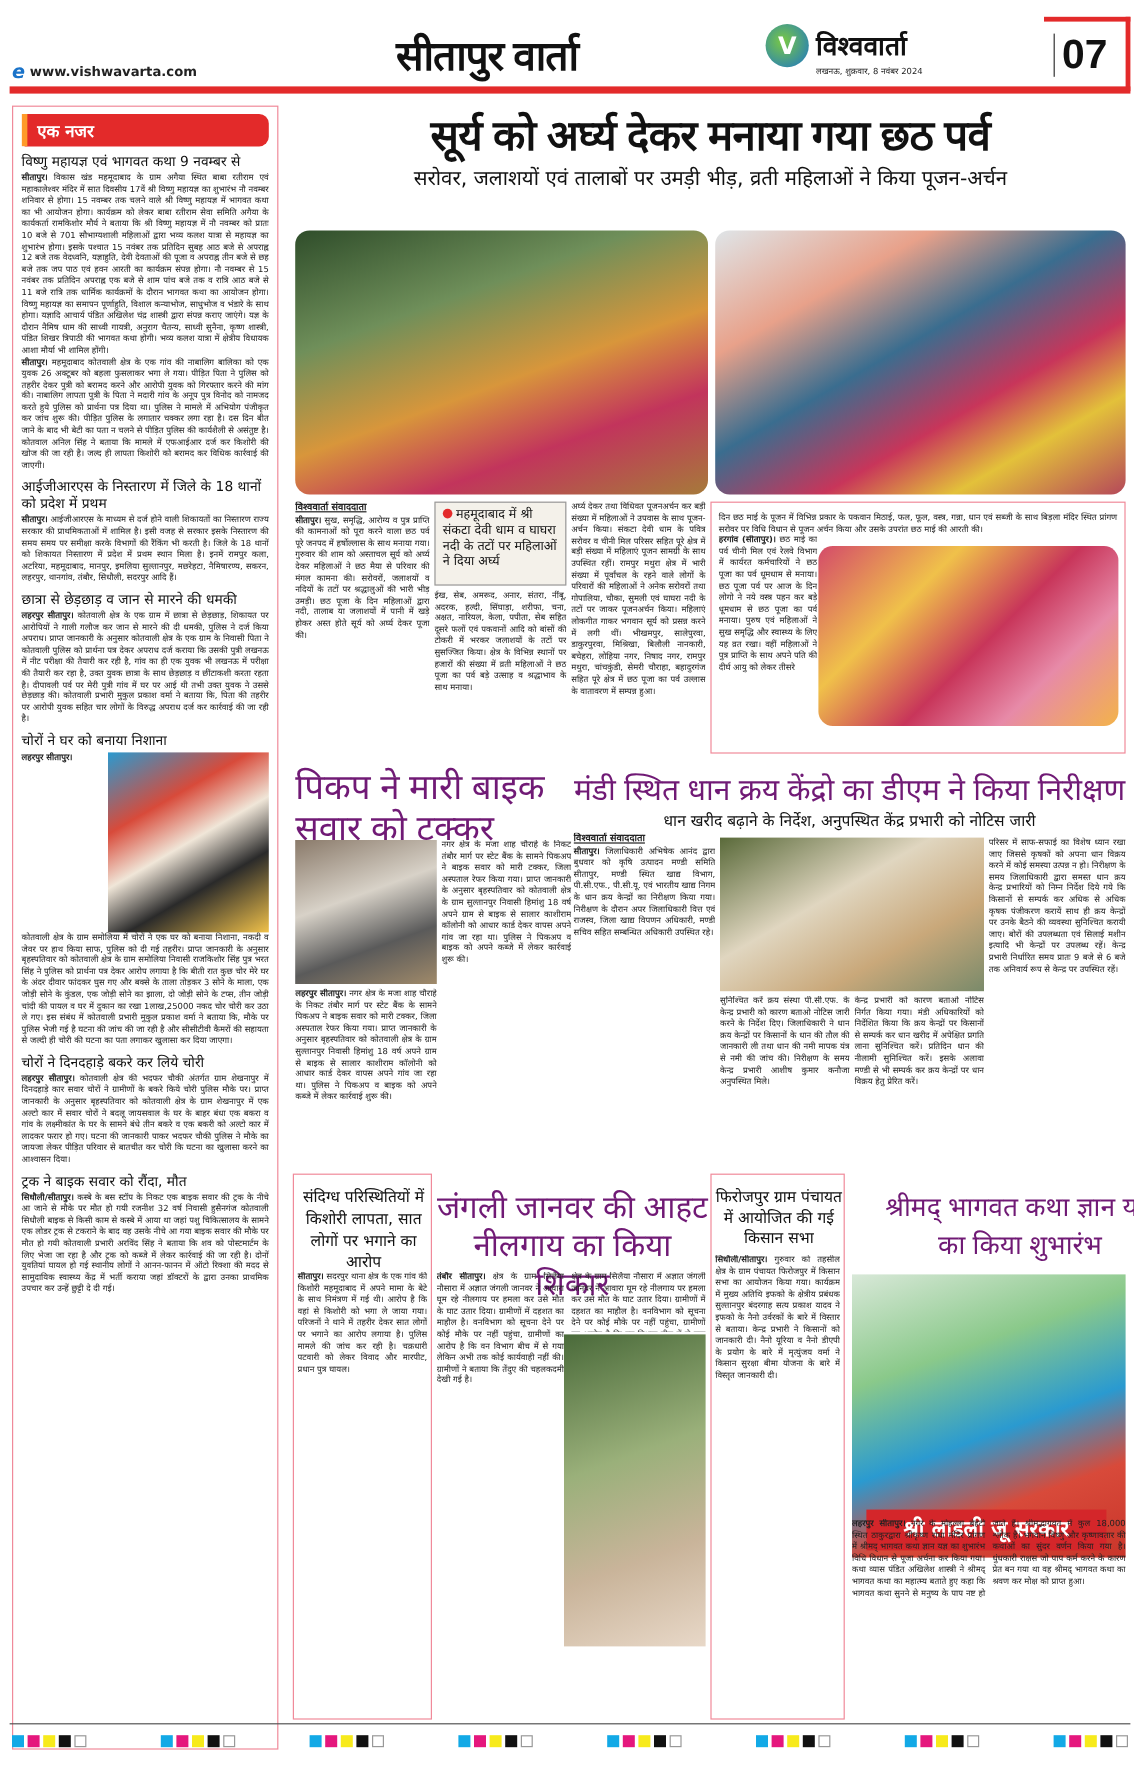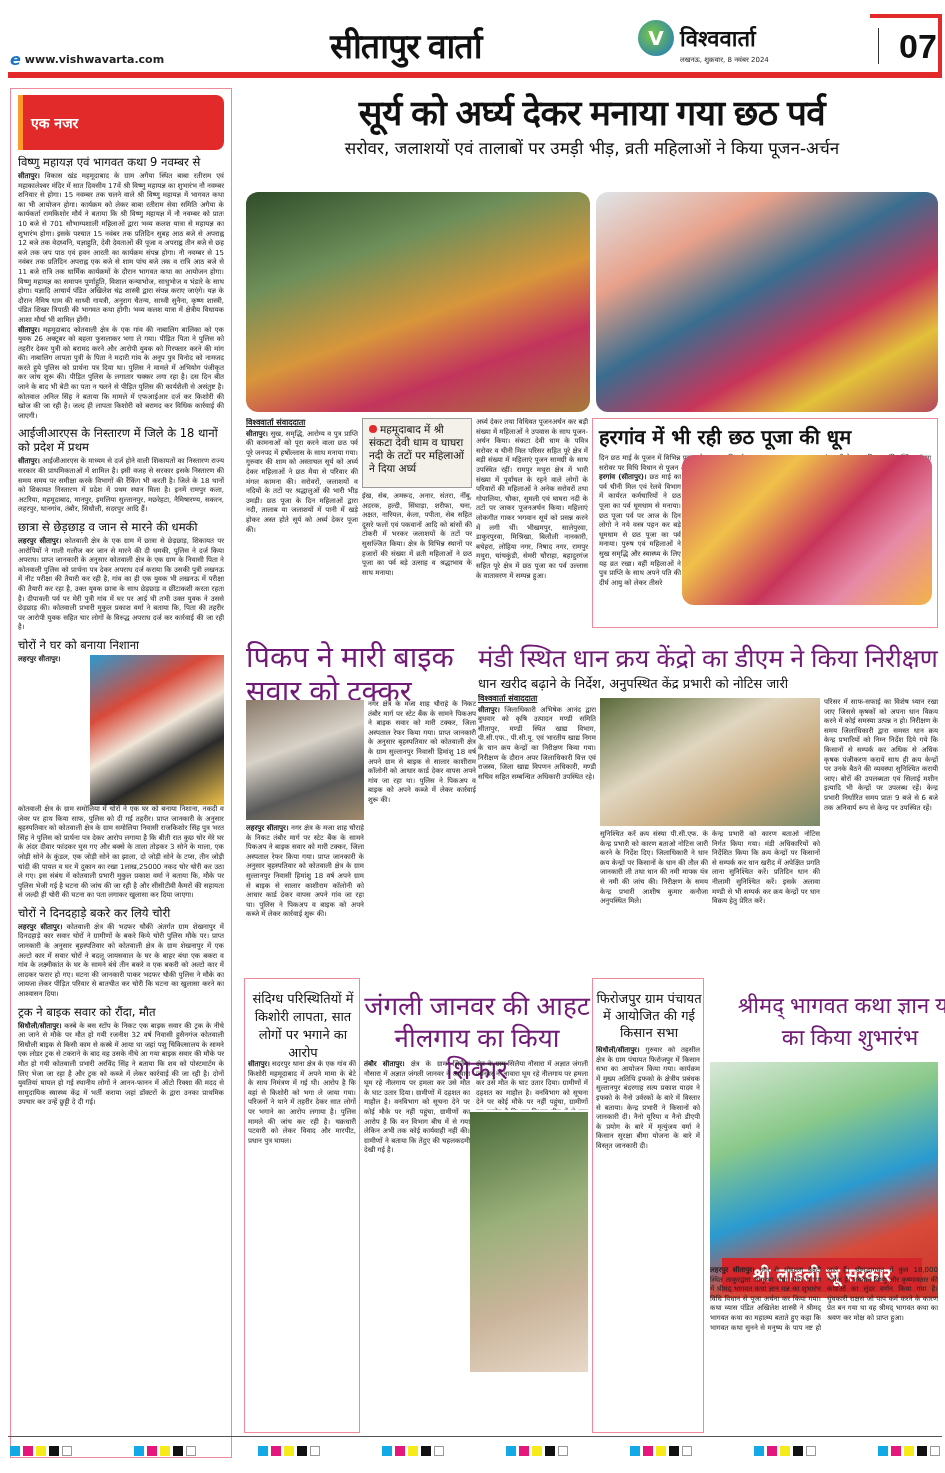--- a/index.html
+++ b/index.html
@@ -6,24 +6,24 @@
 body{width:945px;height:1473px;background:#fff;font-family:"DejaVu Sans","Liberation Sans",sans-serif;color:#111;position:relative;overflow:hidden}
 .abs{position:absolute}
 .header{left:0;top:0;width:945px;height:80px}
 .site{left:10px;top:50px;font-size:11px;font-weight:bold;color:#222;display:flex;align-items:center;gap:4px}
 .site .e{color:#1a73c9;font-style:italic;font-size:16px;font-weight:bold}
 .sec-title{left:330px;top:22px;font-size:34px;font-family:"Liberation Sans",sans-serif;font-weight:bold;color:#111;letter-spacing:-1px}
 .logo{left:638px;top:20px;width:36px;height:36px;border-radius:50%;background:radial-gradient(circle at 40% 40%,#7ac943,#1a73c9);display:flex;align-items:center;justify-content:center;font-weight:bold;color:#fff;font-size:20px}
 .brand{left:680px;top:22px;font-size:22px;font-weight:bold;color:#111}
 .dateline{left:680px;top:55px;font-size:7px;color:#222}
 .pageno-box{left:870px;top:14px;width:72px;height:62px;border-top:4px solid #e32a2a;border-right:4px solid #e32a2a}
-.pageno{left:878px;top:28px;font-size:34px;font-weight:bold;font-family:"Liberation Sans",sans-serif;border-left:1px solid #333;padding-left:20px;line-height:36px}
+.pageno{left:878px;top:28px;font-size:34px;font-weight:bold;font-family:"Liberation Sans",sans-serif;border-left:1px solid #333;padding-left:6px;line-height:36px}
 .redline{left:8px;top:72px;width:934px;height:6px;background:#e32a2a}
 .leftcol{left:10px;top:88px;width:222px;height:1370px;border:1px solid #f08a9a;padding:6px 7px}
-.badge{background:#e32a2a;color:#fff;font-weight:bold;font-size:14px;padding:18px 8px;border-radius:0 8px 8px 0;border-left:5px solid #ff9a2a;margin-bottom:4px}
+.badge{background:#e32a2a;color:#fff;font-weight:bold;font-size:14px;padding:4px 8px;border-radius:0 8px 8px 0;border-left:5px solid #ff9a2a;margin-bottom:4px}
 .h3{font-weight:normal;font-size:11.5px;line-height:14px;margin:5px 0 3px;color:#111}
 .p{font-size:7px;line-height:9.6px;color:#222;text-align:justify}
 .p b{font-weight:bold}
 .main-hl{left:246px;top:88px;width:692px;font-size:35px;font-weight:bold;text-align:center;letter-spacing:-0.5px;font-family:"Liberation Sans",sans-serif}
 .sub-hl{left:246px;top:136px;width:692px;font-size:17px;text-align:center;color:#111}
 .img{background:linear-gradient(135deg,#6b8e4e,#c78a3a 40%,#d9486a 60%,#e9c46a);border-radius:12px;overflow:hidden}
 .photo1{left:246px;top:192px;width:344px;height:220px;background:linear-gradient(160deg,#2f4d2a 0%,#6f8f5a 30%,#d8963b 55%,#c2345c 75%,#a67a3a 100%)}
 .photo2{left:596px;top:192px;width:342px;height:220px;background:linear-gradient(150deg,#dfe5e8 0%,#e8a18a 25%,#3a6d8f 45%,#c8355a 65%,#e3c13a 80%,#b5485a 100%)}
 .col{font-size:7px;line-height:9.6px;color:#222;text-align:justify}
 .byline{font-weight:bold;font-size:8px;text-decoration:underline;margin-bottom:2px}
@@ -109,39 +109,38 @@
   <span class="dot"></span><span>महमूदाबाद में श्री संकटा देवी धाम व घाघरा नदी के तटों पर महिलाओं ने दिया अर्घ्य</span>
 </div>
 <div class="abs col" style="left:362px;top:492px;width:110px;height:138px;overflow:hidden">
   <span>ईख, सेब, अमरूद, अनार, संतरा, नींबू, अदरक, हल्दी, सिंघाड़ा, शरीफा, चना, अक्षत, नारियल, केला, पपीता, सेब सहित दूसरे फलों एवं पकवानों आदि को बांसों की टोकरी में भरकर जलाशयों के तटों पर सुसज्जित किया। क्षेत्र के विभिन्न स्थानों पर हजारों की संख्या में व्रती महिलाओं ने छठ पूजा का पर्व बड़े उत्साह व श्रद्धाभाव के साथ मनाया।</span>
 </div>
 <div class="abs col" style="left:476px;top:418px;width:112px;height:212px;overflow:hidden">
   <span>अर्घ्य देकर तथा विधिवत पूजनअर्चन कर बड़ी संख्या में महिलाओं ने उपवास के साथ पूजन-अर्चन किया। संकटा देवी धाम के पवित्र सरोवर व चीनी मिल परिसर सहित पूरे क्षेत्र में बड़ी संख्या में महिलाएं पूजन सामग्री के साथ उपस्थित रहीं। रामपुर मथुरा क्षेत्र में भारी संख्या में पूर्वांचल के रहने वाले लोगों के परिवारों की महिलाओं ने अनेक सरोवरों तथा गोपालिया, चौका, सुमली एवं घाघरा नदी के तटों पर जाकर पूजनअर्चन किया। महिलाएं लोकगीत गाकर भगवान सूर्य को प्रसन्न करने में लगी थीं। भीखमपुर, सालेपुरवा, डाकुरपुरवा, मिश्रिखा, बिलौली नानकारी, बचेहरा, लोहिया नगर, निषाद नगर, रामपुर मथुरा, चांचकुंडी, सेमरी चौराहा, बहादुरगंज सहित पूरे क्षेत्र में छठ पूजा का पर्व उल्लास के वातावरण में सम्पन्न हुआ।</span>
 </div>
 
 <div class="abs harbox">
-  <div class="harhl">हरगांव में भी रही छठ पूजा की धूम</div>
   <div class="col" style="margin-top:4px">दिन छठ माई के पूजन में विभिन्न प्रकार के पकवान मिठाई, फल, फूल, वस्त्र, गन्ना, धान एवं सब्जी के साथ बिड़ला मंदिर स्थित प्रांगण सरोवर पर विधि विधान से पूजन अर्चन किया और उसके उपरांत छठ माई की आरती की।</div>
   <div class="col" style="width:82px;height:150px;overflow:hidden">
     <b>हरगांव (सीतापुर)।</b> <span>छठ माई का पर्व चीनी मिल एवं रेलवे विभाग में कार्यरत कर्मचारियों ने छठ पूजा का पर्व धूमधाम से मनाया। छठ पूजा पर्व पर आज के दिन लोगो ने नये वस्त्र पहन कर बड़े धूमधाम से छठ पूजा का पर्व मनाया। पुरुष एवं महिलाओं ने सुख समृद्धि और स्वास्थ्य के लिए यह व्रत रखा। वहीं महिलाओं ने पुत्र प्राप्ति के साथ अपने पति की दीर्घ आयु को लेकर तीसरे</span>
   </div>
 </div>
 <div class="abs img photo3"></div>
 
 <div class="abs h2big" style="left:246px;top:640px;width:230px;font-size:29px;line-height:34px">पिकप ने मारी बाइक सवार को टक्कर</div>
 <div class="abs photo4"></div>
 <div class="abs col" style="left:246px;top:824px;width:118px;height:136px;overflow:hidden">
   <b>लहरपुर सीतापुर।</b> <span>नगर क्षेत्र के मजा शाह चौराहे के निकट तंबौर मार्ग पर स्टेट बैंक के सामने पिकअप ने बाइक सवार को मारी टक्कर, जिला अस्पताल रेफर किया गया। प्राप्त जानकारी के अनुसार बृहस्पतिवार को कोतवाली क्षेत्र के ग्राम सुल्तानपुर निवासी हिमांशु 18 वर्ष अपने ग्राम से बाइक से सालार काशीराम कॉलोनी को आधार कार्ड देकर वापस अपने गांव जा रहा था। पुलिस ने पिकअप व बाइक को अपने कब्जे में लेकर कार्रवाई शुरू की।</span>
 </div>
 <div class="abs col" style="left:368px;top:700px;width:108px;height:260px;overflow:hidden">
   <span>नगर क्षेत्र के मजा शाह चौराहे के निकट तंबौर मार्ग पर स्टेट बैंक के सामने पिकअप ने बाइक सवार को मारी टक्कर, जिला अस्पताल रेफर किया गया। प्राप्त जानकारी के अनुसार बृहस्पतिवार को कोतवाली क्षेत्र के ग्राम सुल्तानपुर निवासी हिमांशु 18 वर्ष अपने ग्राम से बाइक से सालार काशीराम कॉलोनी को आधार कार्ड देकर वापस अपने गांव जा रहा था। पुलिस ने पिकअप व बाइक को अपने कब्जे में लेकर कार्रवाई शुरू की।</span>
 </div>
 
 <div class="abs h2big" style="left:478px;top:640px;width:460px;font-size:25px;text-align:center">मंडी स्थित धान क्रय केंद्रो का डीएम ने किया निरीक्षण</div>
-<div class="abs" style="left:478px;top:674px;width:460px;font-size:13px;text-align:left">धान खरीद बढ़ाने के निर्देश, अनुपस्थित केंद्र प्रभारी को नोटिस जारी</div>
+<div class="abs" style="left:478px;top:674px;width:460px;font-size:13px;text-align:center">धान खरीद बढ़ाने के निर्देश, अनुपस्थित केंद्र प्रभारी को नोटिस जारी</div>
 
 <div class="abs col" style="left:478px;top:694px;width:22px;height:0"></div>
 <div class="abs col" style="left:478px;top:698px;width:0"></div>
 <div class="abs photo5" style="left:600px;top:698px;width:220px;height:128px;background:linear-gradient(150deg,#5a6a3a,#e0d6c0 40%,#c9a87a 70%,#7a8a6a)"></div>
 <div class="abs col" style="left:478px;top:694px;width:118px;height:270px;overflow:hidden">
   <div class="byline">विश्ववार्ता संवाददाता</div>
   <b>सीतापुर।</b> <span>जिलाधिकारी अभिषेक आनंद द्वारा बुधवार को कृषि उत्पादन मण्डी समिति सीतापुर, मण्डी स्थित खाद्य विभाग, पी.सी.एफ., पी.सी.यू. एवं भारतीय खाद्य निगम के धान क्रय केन्द्रों का निरीक्षण किया गया। निरीक्षण के दौरान अपर जिलाधिकारी वित्त एवं राजस्व, जिला खाद्य विपणन अधिकारी, मण्डी सचिव सहित सम्बन्धित अधिकारी उपस्थित रहे।</span>
 </div>
 <div class="abs col" style="left:824px;top:698px;width:114px;height:262px;overflow:hidden">
   <span>परिसर में साफ-सफाई का विशेष ध्यान रखा जाए जिससे कृषकों को अपना धान विक्रय करने में कोई समस्या उत्पन्न न हो। निरीक्षण के समय जिलाधिकारी द्वारा समस्त धान क्रय केन्द्र प्रभारियों को निम्न निर्देश दिये गये कि किसानों से सम्पर्क कर अधिक से अधिक कृषक पंजीकरण करायें साथ ही क्रय केन्द्रों पर उनके बैठने की व्यवस्था सुनिश्चित करायी जाए। बोरों की उपलब्धता एवं सिलाई मशीन इत्यादि भी केन्द्रों पर उपलब्ध रहें। केन्द्र प्रभारी निर्धारित समय प्रातः 9 बजे से 6 बजे तक अनिवार्य रूप से केन्द्र पर उपस्थित रहें।</span>

